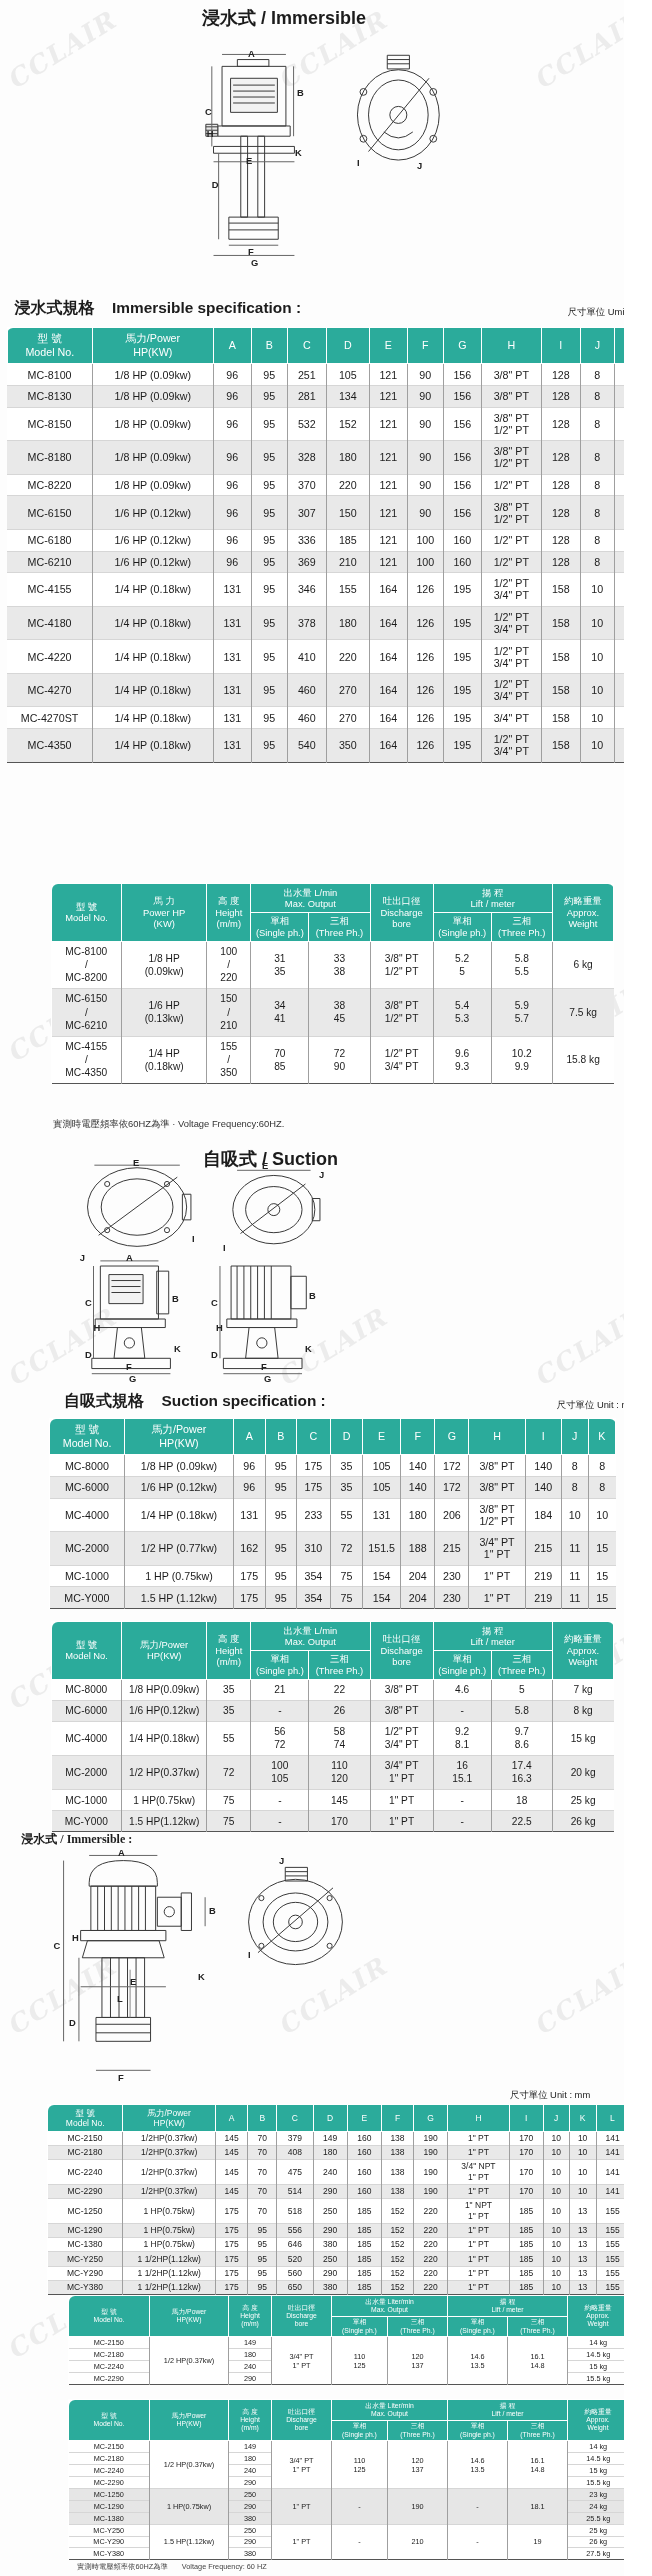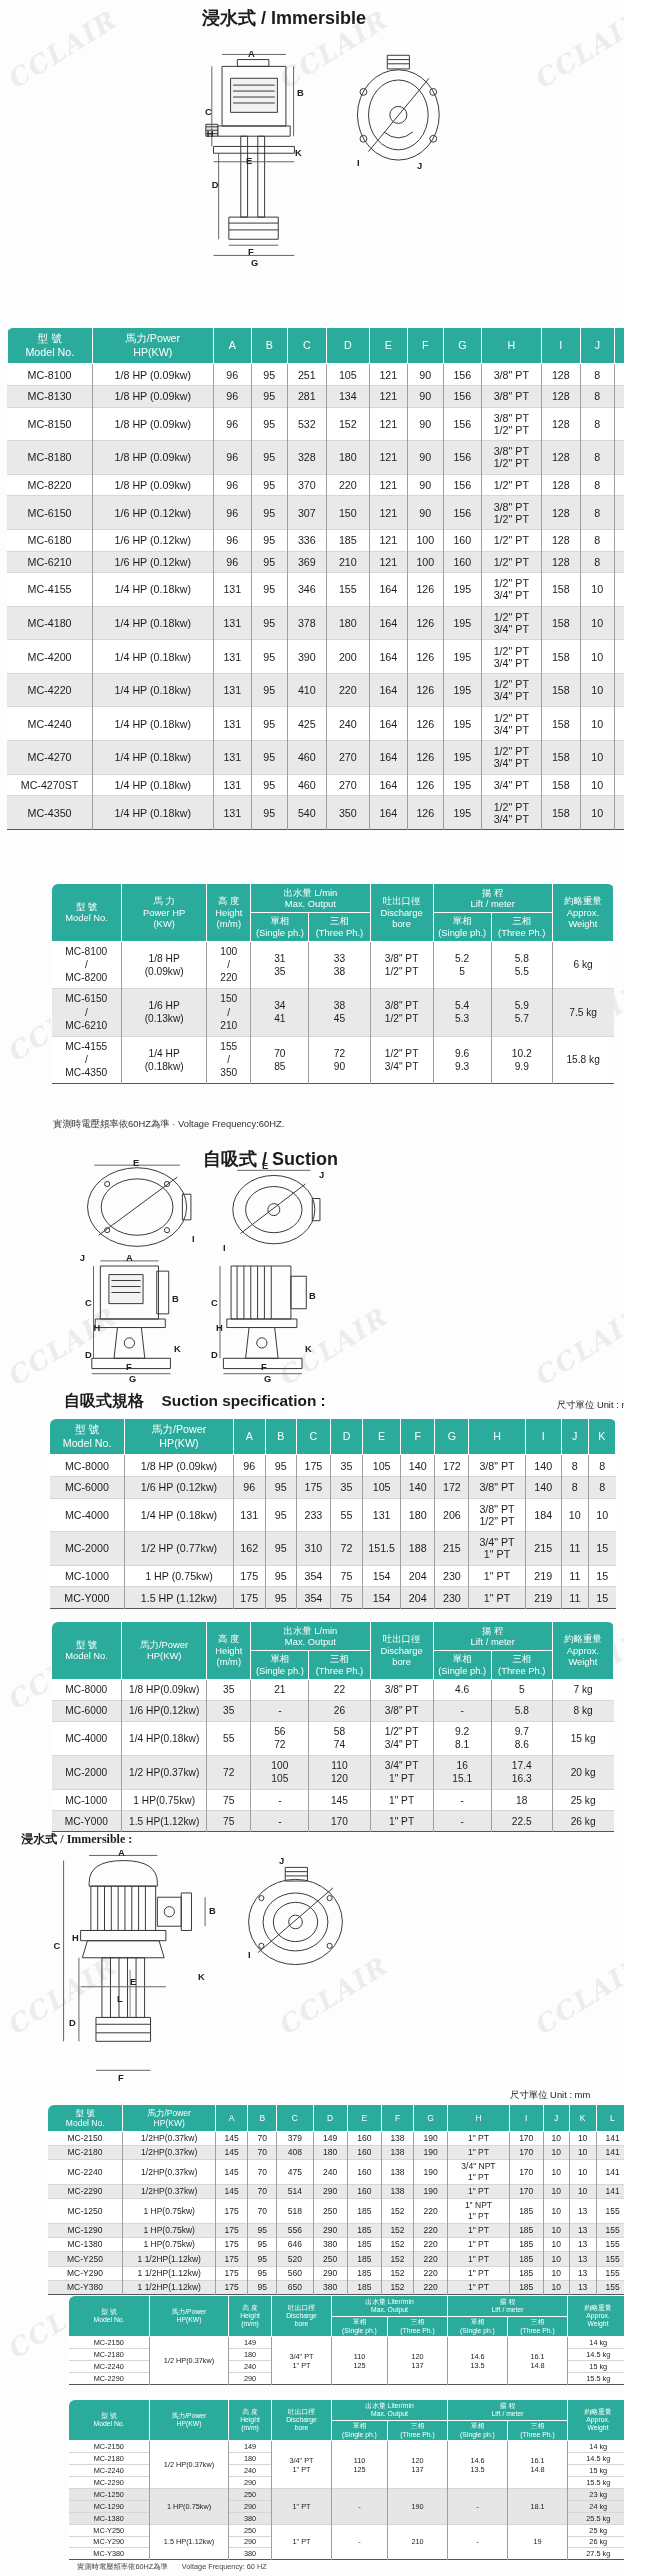--- a/index.html
+++ b/index.html
@@ -89,20 +89,30 @@
         <circle cx="186" cy="48" r="4"></circle>
           <circle cx="268" cy="48" r="4"></circle>
         <circle cx="186" cy="103" r="4"></circle>
           <circle cx="268" cy="103" r="4"></circle>
         <line x1="192" y1="118" x2="263" y2="32"></line>
         <path d="M210,95 q17,14 34,0"></path>
       </g>
     </svg>
   <span class="dim-label" style="left: 43px; top: -3.4px;">A</span><span class="dim-label" style="left: 92px; top: 36px;">B</span><span class="dim-label" style="left: 0px; top: 55px;">C</span><span class="dim-label" style="left: 1.7px; top: 77px;">H</span><span class="dim-label" style="left: 41px; top: 104px;">E</span><span class="dim-label" style="left: 90px; top: 96px;">K</span><span class="dim-label" style="left: 6.8px; top: 128px;">D</span><span class="dim-label" style="left: 43px; top: 195px;">F</span><span class="dim-label" style="left: 46px; top: 206px;">G</span><span class="dim-label" style="left: 152px; top: 106px;">I</span><span class="dim-label" style="left: 212px; top: 109px;">J</span></div>
 
+  <div class="abs spec-row" style="left:14.5px;top:298px;width:636px;">
+    <span>
+      <span class="spec-zh">浸水式規格</span>
+      <span class="spec-en">Immersible specification :</span>
+    </span>
+    <span class="unit">
+      <span>尺寸單位</span>
+      <span>Umit : mm</span>
+    </span>
+  </div>
 
   <table class="tdim stripeE" style="left:6.8px;top:327px;width:642px;">
       <colgroup>
         <col style="width: 85px;">
         <col style="width: 121px;">
         <col style="width: 38px;">
         <col style="width: 36px;">
         <col style="width: 39px;">
         <col style="width: 43px;">
         <col style="width: 38px;">
@@ -282,58 +292,26 @@
           <td>164</td>
           <td>126</td>
           <td>195</td>
           <td>1/2" PT
 3/4" PT</td>
           <td>158</td>
           <td>10</td>
           <td>7</td>
         </tr>
         <tr>
-          <td>MC-4200</td>
-          <td>1/4 HP (0.18kw)</td>
-          <td>131</td>
-          <td>95</td>
-          <td>390</td>
-          <td>200</td>
-          <td>164</td>
-          <td>126</td>
-          <td>195</td>
-          <td>1/2" PT
-3/4" PT</td>
-          <td>158</td>
-          <td>10</td>
-          <td>7</td>
-        </tr>
-        <tr>
           <td>MC-4220</td>
           <td>1/4 HP (0.18kw)</td>
           <td>131</td>
           <td>95</td>
           <td>410</td>
           <td>220</td>
-          <td>164</td>
-          <td>126</td>
-          <td>195</td>
-          <td>1/2" PT
-3/4" PT</td>
-          <td>158</td>
-          <td>10</td>
-          <td>7</td>
-        </tr>
-        <tr>
-          <td>MC-4240</td>
-          <td>1/4 HP (0.18kw)</td>
-          <td>131</td>
-          <td>95</td>
-          <td>425</td>
-          <td>240</td>
           <td>164</td>
           <td>126</td>
           <td>195</td>
           <td>1/2" PT
 3/4" PT</td>
           <td>158</td>
           <td>10</td>
           <td>7</td>
         </tr>
         <tr>

